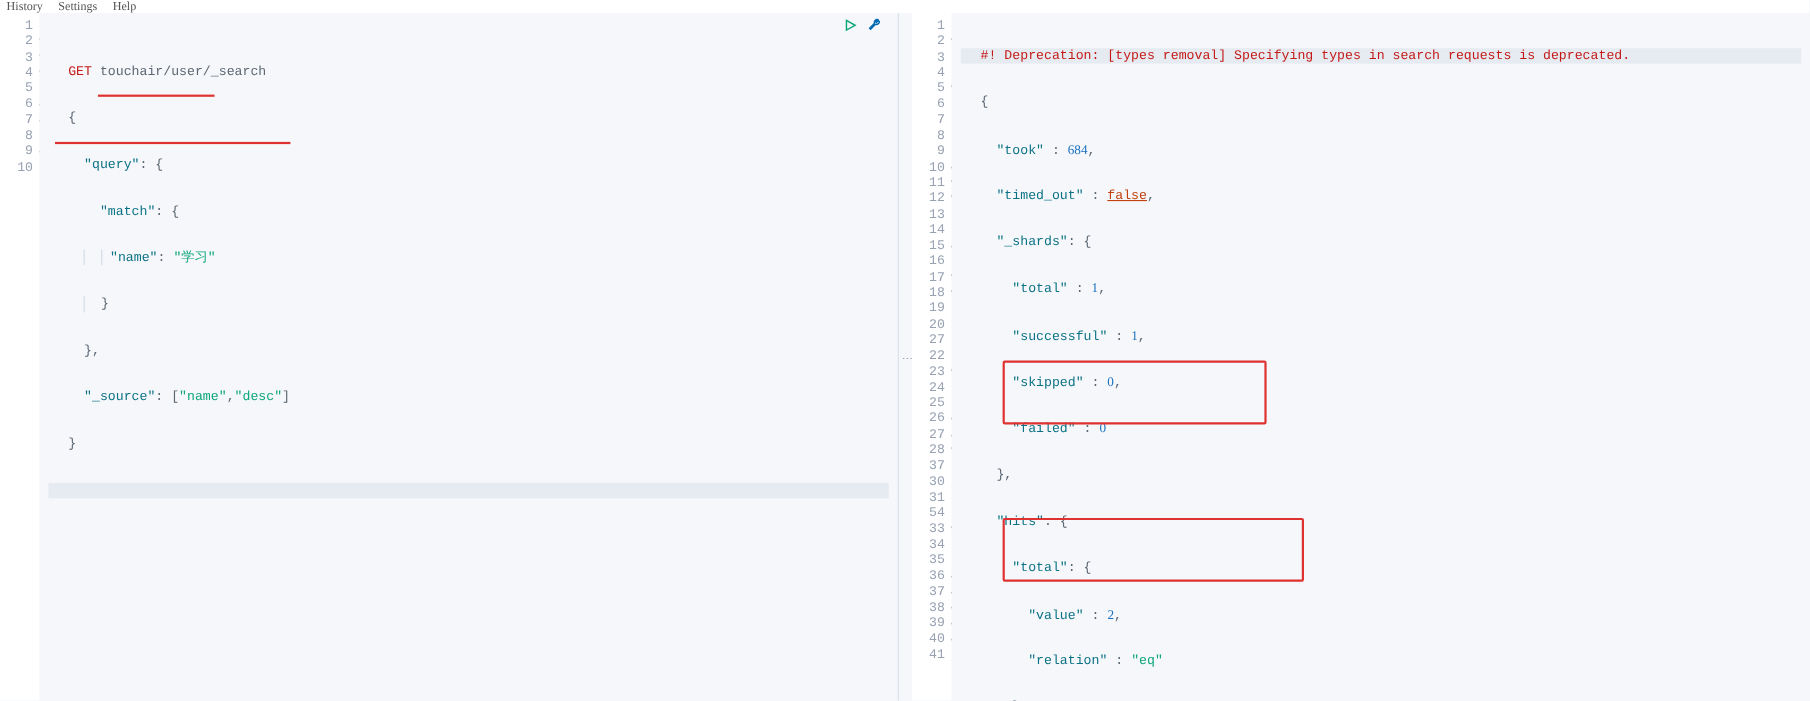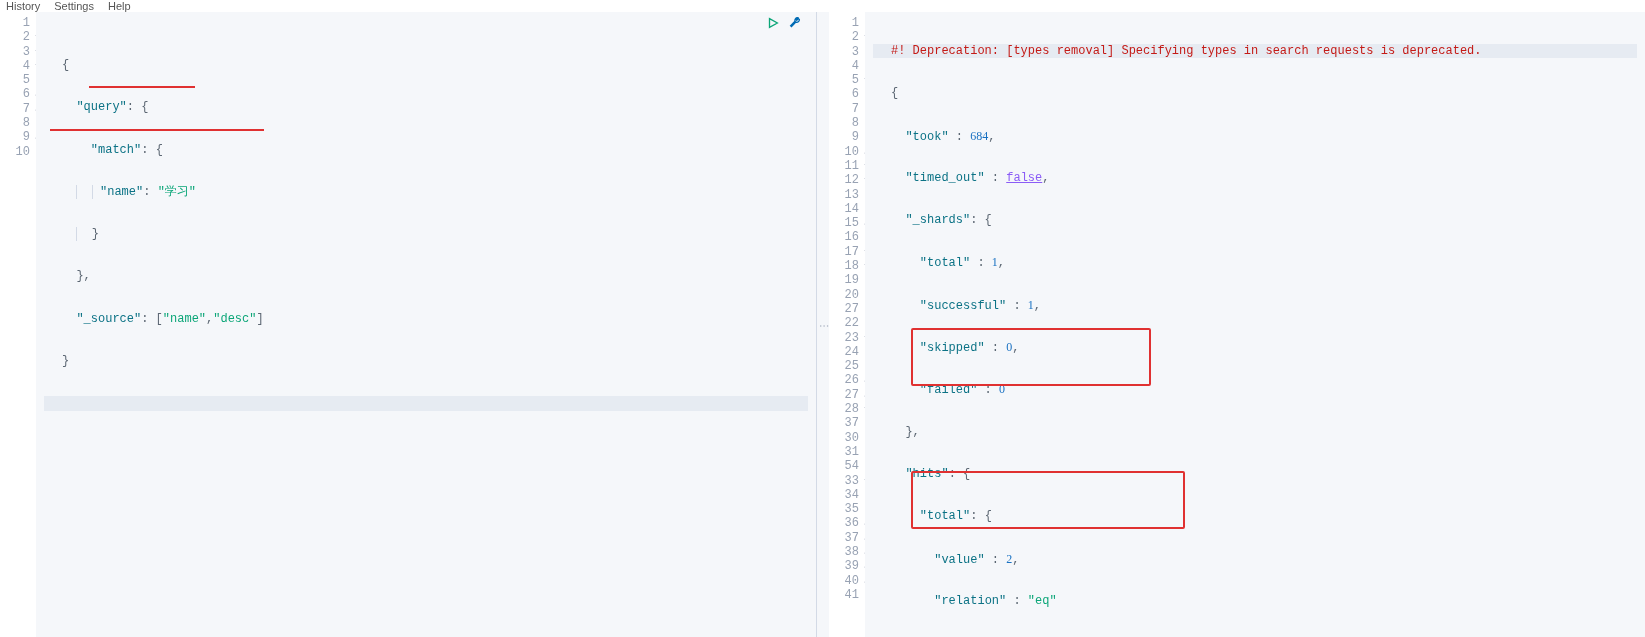--- a/index.html
+++ b/index.html
@@ -10,21 +10,21 @@
     overflow: hidden;
   }
   .menubar {
     height: 12px;
     background: #ffffff;
     display: flex;
     align-items: flex-end;
     gap: 14px;
     padding: 0 6px;
     color: #555;
-    font-family: Liberation Sans, sans-serif;
+    font-family: Liberation Serif, serif;
     font-size: 11px;
   }
   .main {
     display: flex;
     height: calc(100vh - 12px);
   }
   .panel {
     flex: 1;
     background: #f5f7fa;
     display: flex;
@@ -68,21 +68,21 @@
     overflow-x:auto;
   }
   .cline { height:14.3px; line-height:14.3px; position:relative;padding-left:18px; }
   .cline.current { background:#e6ebf2; }
   .tok-method { color:#c41a16; }
   .tok-path   { color:#5c6773; }
   .tok-punc   { color:#5c6773; }
   .tok-key    { color:#0b7285; }
   .tok-strg   { color:#0ca678; }
   .tok-num    { color:#1971c2;font-family:Liberation Serif, serif; }
-  .tok-bool   { color:#8b5cf6;text-decoration:underline; }
+  .tok-bool   { color:#c2410c;text-decoration:underline; }
   .tok-warn   { color:#c41a16; }
   .indent-guide { border-left:1px solid #d3dae6; display:inline-block; height:14.3px; width:0; margin-right:0; vertical-align:top; }
   .actions {
     position:absolute;
     right:14px;
     top:4px;
     display:flex;
     gap:8px;
     color:#006bb4;
   }
@@ -125,20 +125,21 @@
     </div>
     <div class="code">
       <div class="actions">
         <span><svg viewBox="0 0 16 16" fill="none" stroke="#0ca678" stroke-width="1.5">
               <polygon points="4,3 13,8 4,13"></polygon>
             </svg></span>
         <span><svg viewBox="0 0 16 16" fill="none" stroke="#006bb4" stroke-width="1.5">
               <path d="M13 4a3 3 0 0 1-4 3L4 12l-1-1 5-5a3 3 0 0 1 3-4l-2 2 1 1 2-2z"></path>
             </svg></span>
       </div>
+      <div class="cline"><span class="tok-method">GET</span> <span class="tok-path">touchair/user/_search</span></div>
       <div class="cline"><span class="tok-punc">{</span></div>
       <div class="cline">  <span class="tok-key">"query"</span><span class="tok-punc">: {</span></div>
       <div class="cline">    <span class="tok-key">"match"</span><span class="tok-punc">: {</span></div>
       <div class="cline">  <span class="indent-guide"></span>  <span class="indent-guide"></span> <span class="tok-key">"name"</span><span class="tok-punc">: </span><span class="tok-strg">"学习"</span></div>
       <div class="cline">  <span class="indent-guide"></span>  <span class="tok-punc">}</span></div>
       <div class="cline">  <span class="tok-punc">},</span></div>
       <div class="cline">  <span class="tok-key">"_source"</span><span class="tok-punc">: [</span><span class="tok-strg">"name"</span><span class="tok-punc">,</span><span class="tok-strg">"desc"</span><span class="tok-punc">]</span></div>
       <div class="cline"><span class="tok-punc">}</span></div>
       <div class="cline current"></div>
 

